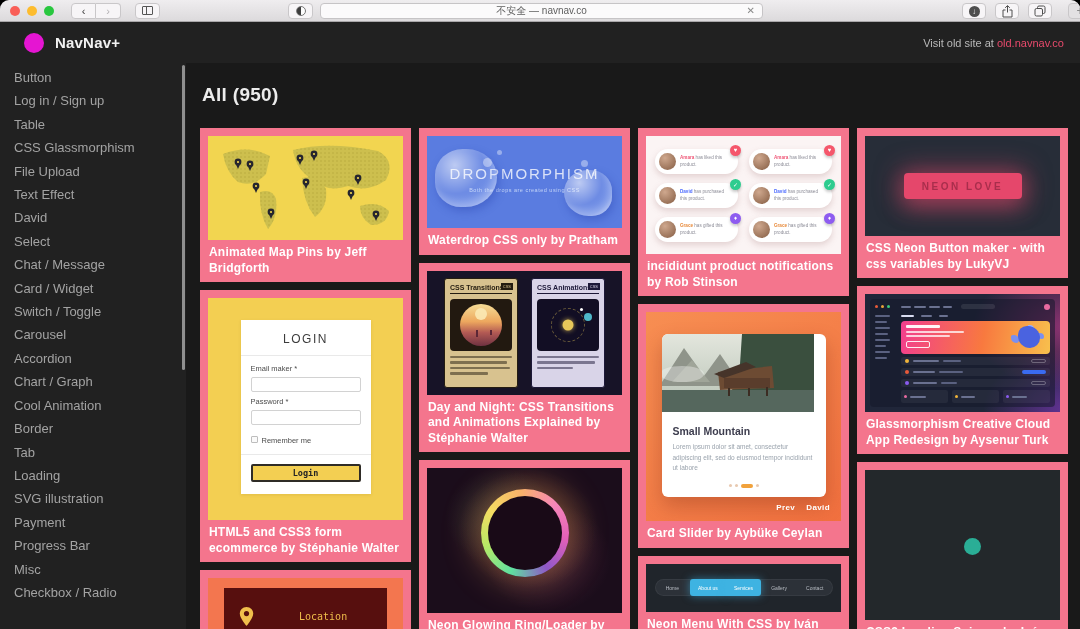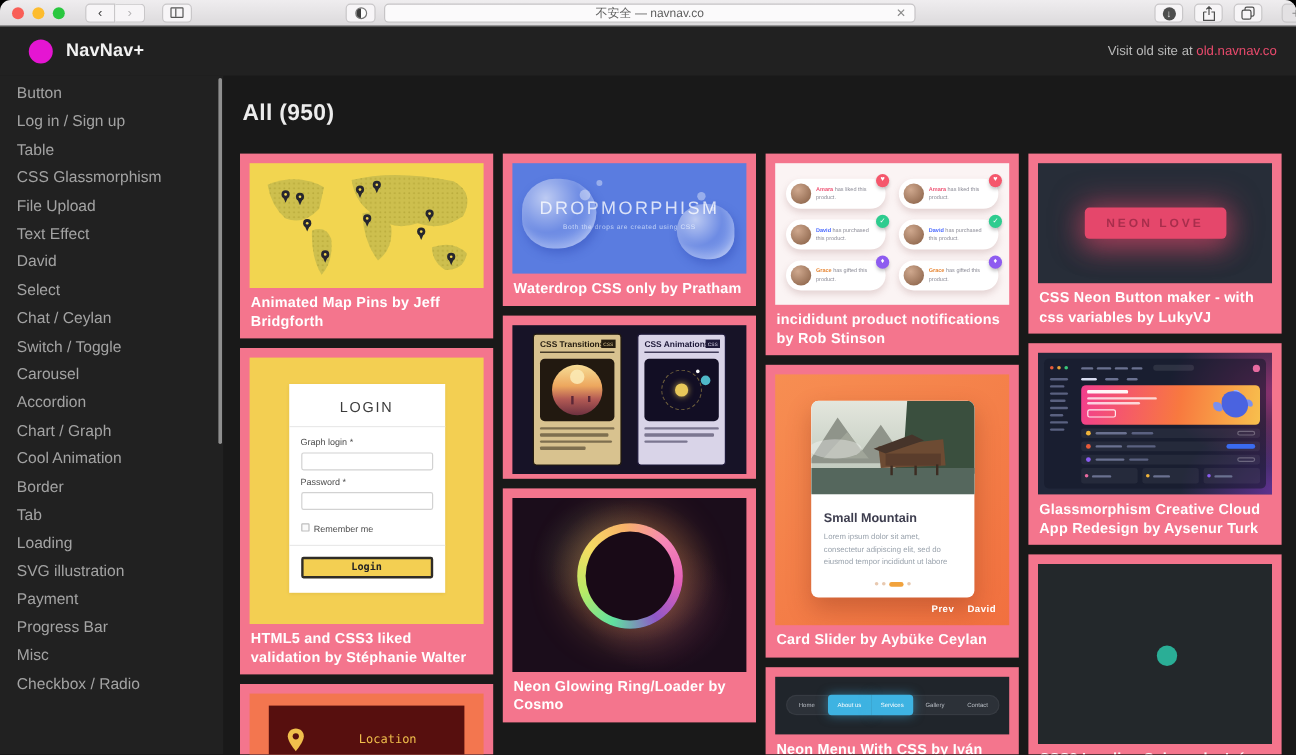--- a/index.html
+++ b/index.html
@@ -109,21 +109,21 @@
   
   .pv-ecom { height:118px; background:#fbf4f4; padding:12px 9px; display:grid; grid-template-columns:1fr 1fr; gap:9px 11px; align-content:center; }
   .notif { position:relative; background:#fff; border-radius:13px; height:25px; box-shadow:0 3px 6px rgba(165,120,120,.28); display:flex; align-items:center; padding:0 6px 0 4px; gap:4px; }
   .avatar { width:17px; height:17px; border-radius:50%; background:radial-gradient(circle at 35% 30%, #cfa88e, #845c42); flex:none; }
   .ntxt { font-size:4.6px; color:#8d8d98; line-height:1.6; }
   .nm-red { color:#ef5777; } .nm-blue { color:#4a69ff; } .nm-orange { color:#e88a3a; }
   .badge { position:absolute; top:-4px; right:-3px; width:11px; height:11px; border-radius:50%; color:#fff; font-size:6px; display:flex; align-items:center; justify-content:center; box-shadow:0 2px 3px rgba(0,0,0,.22); }
   .b-red{background:#f5576c}.b-green{background:#2ecc8f}.b-purple{background:#8e5cf0}
   
   .pv-slider { height:209px; background:linear-gradient(140deg,#f78e52 0%,#f1703f 100%); }
-  .sl-card { position:absolute; left:50%; transform:translateX(-50%); top:22px; width:136px; background:#fff; border-radius:6px; box-shadow:0 9px 20px rgba(120,40,20,.32); overflow:hidden; padding-bottom:9px; }
+  .sl-card { position:absolute; left:50%; transform:translateX(-50%); top:22px; width:164px; background:#fff; border-radius:6px; box-shadow:0 9px 20px rgba(120,40,20,.32); overflow:hidden; padding-bottom:9px; }
   .sl-title { font-size:10.5px; font-weight:700; color:#3d3d4e; margin:9px 11px 5px; }
   .sl-body { font-size:6.5px; color:#9aa3ad; margin:0 11px; line-height:1.65; }
   .sl-dots { display:flex; gap:3px; justify-content:center; align-items:center; margin-top:10px; }
   .dot { width:3px; height:3px; border-radius:50%; background:#e8c9b0; }
   .dot.active { width:12px; height:3.5px; border-radius:2px; background:#f1a23c; }
   .sl-nav { position:absolute; right:11px; bottom:9px; display:flex; gap:11px; font-size:8px; font-weight:700; color:#fff; letter-spacing:.4px; }
   
   .pv-menu { height:48px; background:#20252b; display:flex; align-items:center; justify-content:center; }
   .menu-bar { display:flex; width:178px; height:17px; background:#2c3138; border-radius:9px; box-shadow:inset 0 0 0 1px rgba(255,255,255,.05); }
   .menu-item { flex:1; display:flex; align-items:center; justify-content:center; font-size:5px; color:#b9bec5; }
@@ -218,21 +218,22 @@
     <nav class="sidebar">
       <ul>
         <li>Button</li>
         <li>Log in / Sign up</li>
         <li>Table</li>
         <li>CSS Glassmorphism</li>
         <li>File Upload</li>
         <li>Text Effect</li>
         <li>David</li>
         <li>Select</li>
-        <li>Chat / Ceylan</li>
+        <li>Chat / Message</li>
+        <li>Card / Widget</li>
         <li>Switch / Toggle</li>
         <li>Carousel</li>
         <li>Accordion</li>
         <li>Chart / Graph</li>
         <li>Cool Animation</li>
         <li>Border</li>
         <li>Tab</li>
         <li>Loading</li>
         <li>SVG illustration</li>
         <li>Payment</li>
@@ -327,33 +328,33 @@
               </svg>
             </div>
             <div class="caption">Animated Map Pins by Jeff Bridgforth</div>
           </div>
 
           <div class="card">
             <div class="preview pv-login">
               <div class="lg-panel">
                 <div class="lg-title">LOGIN</div>
                 <hr class="lg-div">
-                <div class="lg-label">Graph login *</div>
+                <div class="lg-label">Email maker *</div>
                 <div class="lg-input"></div>
                 <div class="lg-label">Password *</div>
                 <div class="lg-input"></div>
                 <div class="lg-remember">
                   <span class="lg-check"></span>
                   <span class="lg-rlabel">Remember me</span>
                 </div>
                 <hr class="lg-div">
                 <div class="lg-btn">Login</div>
               </div>
             </div>
-            <div class="caption">HTML5 and CSS3 liked validation by Stéphanie Walter</div>
+            <div class="caption">HTML5 and CSS3 form ecommerce by Stéphanie Walter</div>
           </div>
 
           <div class="card">
             <div class="preview pv-location">
               <div class="loc-row1">
                 <svg class="loc-pin" width="17" height="21" viewBox="0 0 17 21">
                   <path d="M8.5 1 C4.5 1 1.8 4 1.8 7.6 C1.8 12.4 8.5 20 8.5 20 C8.5 20 15.2 12.4 15.2 7.6 C15.2 4 12.5 1 8.5 1 Z" fill="#f0bf4c"></path>
                   <circle cx="8.5" cy="7.6" r="2.6" fill="#570f0e"></circle>
                 </svg>
                 <span class="loc-label">Location</span>
@@ -407,20 +408,21 @@
                   <span class="n-dot"></span>
                   <span class="n-planet"></span>
                 </div>
                 <div class="poster-text">
                   <div class="fl" style="width:100%"></div>
                   <div class="fl" style="width:94%"></div>
                   <div class="fl" style="width:58%"></div>
                 </div>
               </div>
             </div>
+            <div class="caption">Day and Night: CSS Transitions and Animations Explained by Stéphanie Walter</div>
           </div>
 
           <div class="card">
             <div class="preview pv-ring">
               <div class="ring"></div>
             </div>
             <div class="caption">Neon Glowing Ring/Loader by Cosmo</div>
           </div>
 
         </div>

